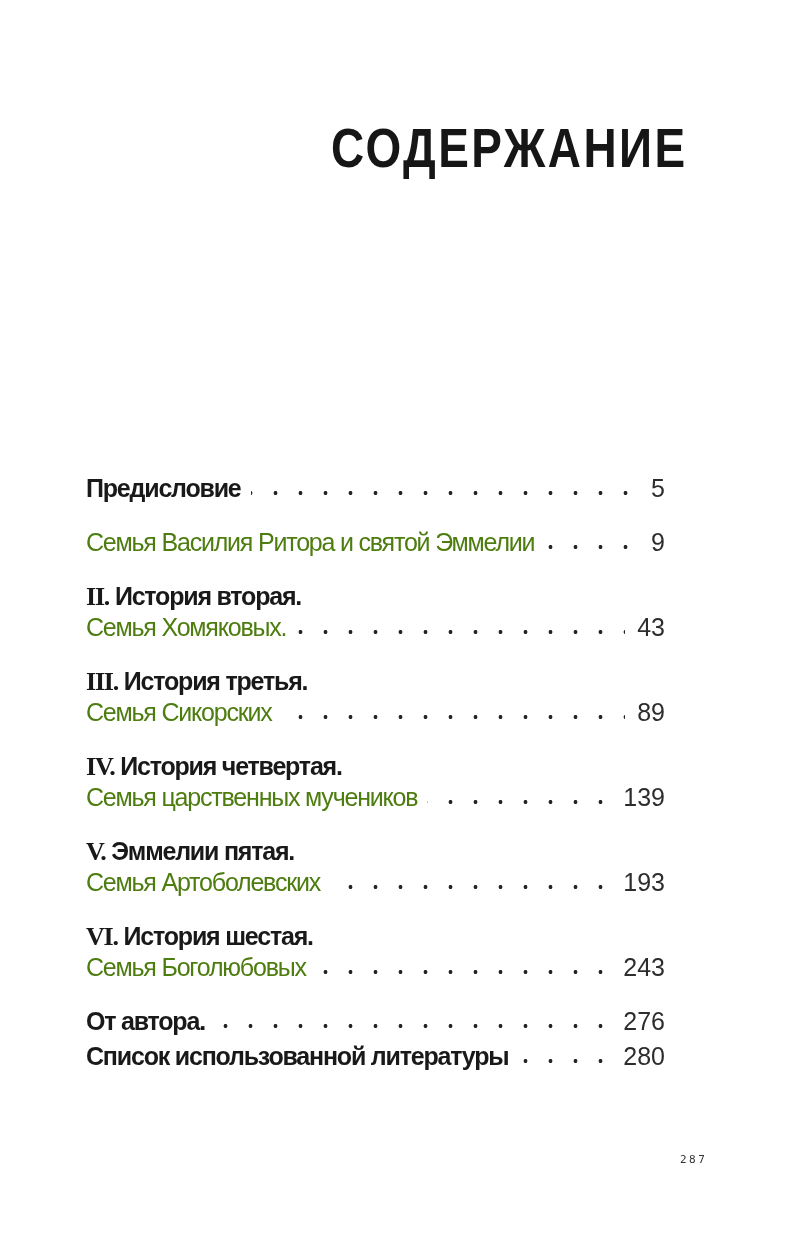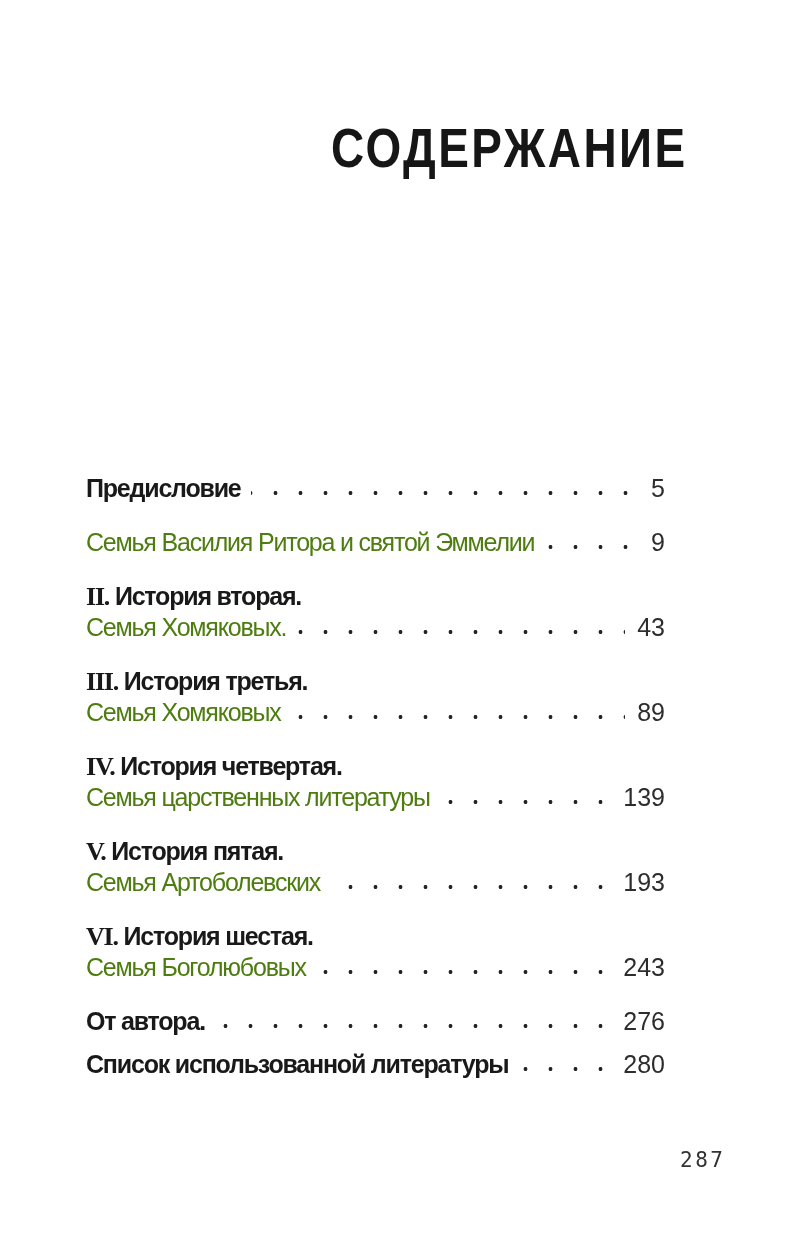--- a/index.html
+++ b/index.html
@@ -28,21 +28,21 @@
     transform: scaleX(0.82);
     transform-origin: left top;
   }
   .toc {
     position: absolute;
     left: 86px;
     top: 473px;
     width: 579px;
   }
   .entry + .entry { margin-top: 24px; }
-  .entry:last-child { margin-top: 13px; }
+  .entry:last-child { margin-top: 5px; }
   .line {
     display: flex;
     align-items: baseline;
     line-height: 30px;
     font-size: 25px;
     letter-spacing: -1.2px;
     white-space: nowrap;
   }
   
   .line.dotted {
@@ -67,21 +67,21 @@
     padding-left: 12px;
     color: #2d2d2d;
     letter-spacing: 0;
     font-weight: 400;
   }
   .folio {
     position: absolute;
     left: 680px;
     top: 1150px;
     font-family: "DejaVu Sans Mono", monospace;
-    font-size: 21px;
+    font-size: 11px;
     line-height: 20px;
     letter-spacing: 2.5px;
     color: #333333;
   }
 </style>
 </head>
 <body>
 
 <div id="book-page">
   <h1 class="page-title">СОДЕРЖАНИЕ</h1>
@@ -105,36 +105,36 @@
         <div class="line dotted">
           <span class="sub txt">Семья Хомяковых.</span>
           <span class="pg txt">43</span>
         </div>
       </div>
       <div class="entry">
         <div class="line">
           <span class="head txt"><span class="numeral">III.</span> <span class="lab">История третья.</span></span>
         </div>
         <div class="line dotted">
-          <span class="sub txt">Семья Хомяковых</span>
+          <span class="sub txt">Семья Сикорских</span>
           <span class="pg txt">89</span>
         </div>
       </div>
       <div class="entry">
         <div class="line">
           <span class="head txt"><span class="numeral">IV.</span> <span class="lab">История четвертая.</span></span>
         </div>
         <div class="line dotted">
-          <span class="sub txt">Семья царственных литературы</span>
+          <span class="sub txt">Семья царственных мучеников</span>
           <span class="pg txt">139</span>
         </div>
       </div>
       <div class="entry">
         <div class="line">
-          <span class="head txt"><span class="numeral">V.</span> <span class="lab">История пятая.</span></span>
+          <span class="head txt"><span class="numeral">V.</span> <span class="lab">Эммелии пятая.</span></span>
         </div>
         <div class="line dotted">
           <span class="sub txt">Семья Артоболевских</span>
           <span class="pg txt">193</span>
         </div>
       </div>
       <div class="entry">
         <div class="line">
           <span class="head txt"><span class="numeral">VI.</span> <span class="lab">История шестая.</span></span>
         </div>

